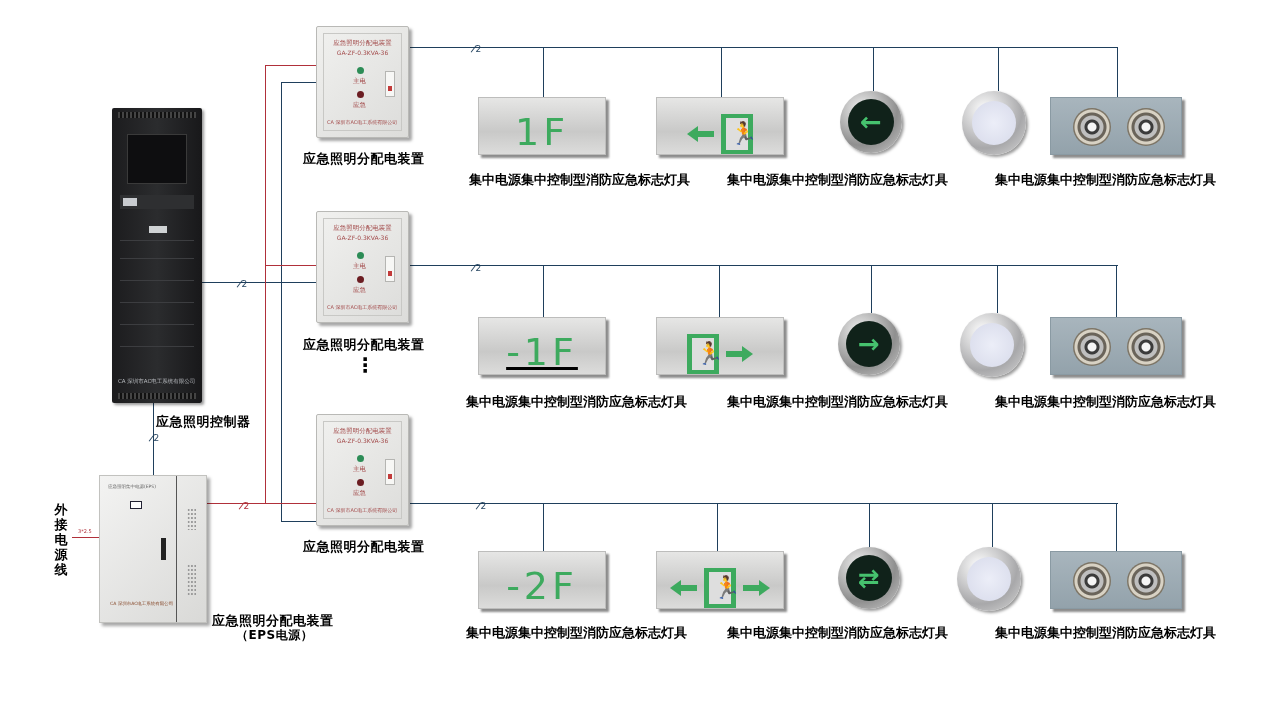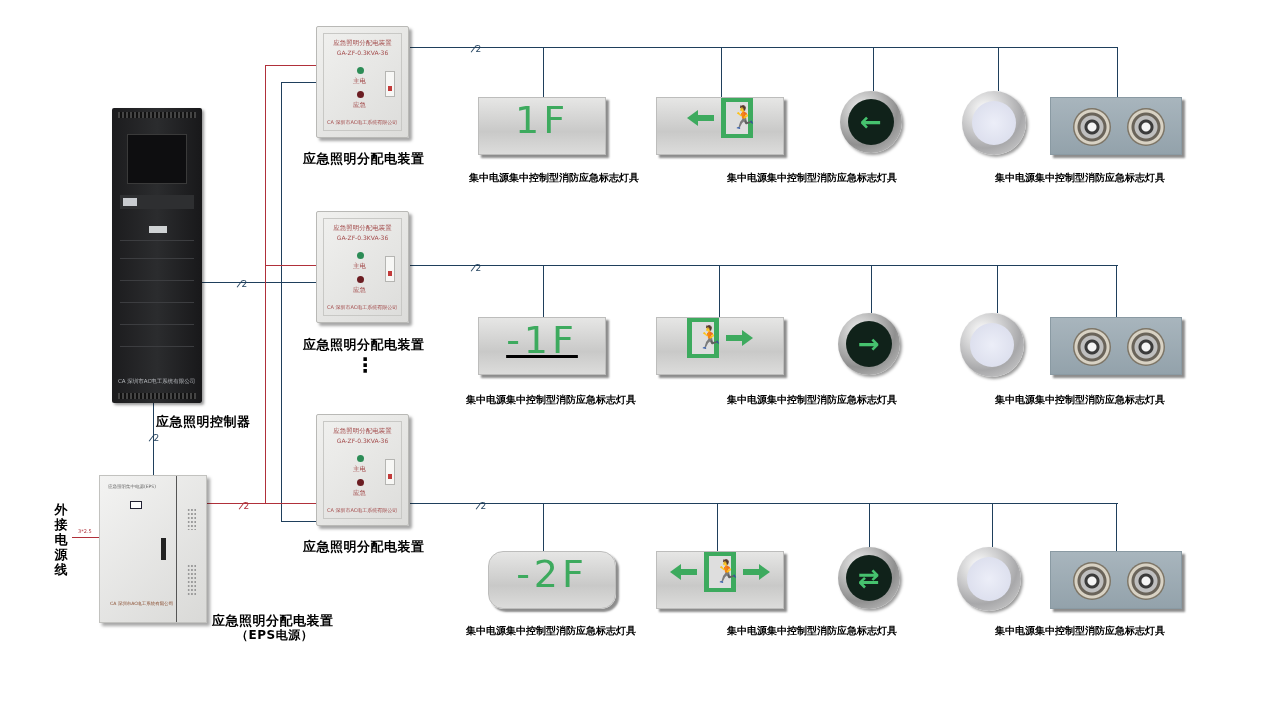--- a/index.html
+++ b/index.html
@@ -4,21 +4,21 @@
   <style>
     * { box-sizing: border-box; margin: 0; padding: 0; }
     html, body { width: 1280px; height: 716px; background: #ffffff; overflow: hidden; }
     body { position: relative; font-family: "DejaVu Sans", sans-serif; color: #000; }
     .abs { position: absolute; }
     .wire-blue { position: absolute; background: #1f3f5c; }
     .wire-red { position: absolute; background: #b0303a; }
     .tick { position: absolute; font-size: 9px; color: #1f3f5c; font-family: "DejaVu Sans", sans-serif; }
     .tick .slash { display:inline-block; transform: rotate(20deg); font-size: 10px; }
     .bold-label { position: absolute; font-weight: bold; font-size: 13px; white-space: nowrap; letter-spacing: 0.5px; }
-    .small-label { position: absolute; font-weight: bold; font-size: 10px; white-space: nowrap; }
+    .small-label { position: absolute; font-weight: bold; font-size: 13px; white-space: nowrap; }
 
     
     .cabinet { position:absolute; left:112px; top:108px; width:90px; height:295px;
       background: linear-gradient(90deg,#1c1c1e,#2b2c2e 50%,#18181a); border-radius:2px;
       box-shadow: 2px 2px 3px rgba(0,0,0,0.4); }
     .cabinet .vent { position:absolute; left:6px; right:6px; height:6px;
       background: repeating-linear-gradient(90deg,#444 0 2px,#111 2px 4px); }
     .cabinet .screen { position:absolute; left:15px; top:26px; width:60px; height:50px; background:#0e0e10; border:1px solid #3a3a3a; }
     .cabinet .panel { position:absolute; left:8px; top:87px; width:74px; height:14px; background:#2e2f31; }
     .cabinet .panel .lcd { position:absolute; left:3px; top:3px; width:14px; height:8px; background:#c9ccd0; }
@@ -45,21 +45,21 @@
       border:1px solid #c2c2bf; box-shadow: 3px 3px 3px rgba(0,0,0,0.35); }
     .eps .divider { position:absolute; left:76px; top:0; width:1px; height:100%; background:#555; }
     .eps .hdr { position:absolute; left:8px; top:8px; font-size:4.5px; color:#666; white-space:nowrap; }
     .eps .lcd { position:absolute; left:30px; top:25px; width:12px; height:8px; background:#fff; border:1px solid #223; }
     .eps .sw { position:absolute; left:61px; top:62px; width:5px; height:22px; background:#222; }
     .eps .brand { position:absolute; left:10px; bottom:16px; font-size:4.5px; color:#8a4e30; white-space:nowrap; }
     .eps .dots { position:absolute; left:87px; width:10px; background: radial-gradient(circle,#999 0.8px,transparent 1px) 0 0/3.3px 4px; }
 
     
     .sign { position:absolute; width:128px; height:58px; background: linear-gradient(180deg,#e6e6e5,#c9c9c8 60%,#dcdcdb);
-      box-shadow: 3px 3px 2px rgba(0,0,0,0.45); border:1px solid #bdbdbc; display:flex; align-items:flex-start; justify-content:center; }
+      box-shadow: 3px 3px 2px rgba(0,0,0,0.45); border:1px solid #bdbdbc; display:flex; align-items:flex-end; justify-content:center; }
     .sign .txt { color:#3daa5e; font-size:38px; font-family:"DejaVu Sans", sans-serif; letter-spacing:4px; }
     .sign .exit { display:flex; align-items:center; gap:6px; }
     .arrow-l, .arrow-r { width:28px; height:14px; position:relative; }
     .arrow-l::before, .arrow-r::before { content:""; position:absolute; top:4px; width:18px; height:6px; background:#3daa5e; }
     .arrow-l::before { left:9px; } .arrow-r::before { left:1px; }
     .arrow-l::after { content:""; position:absolute; left:0; top:-1px; border-top:8px solid transparent; border-bottom:8px solid transparent; border-right:11px solid #3daa5e; }
     .arrow-r::after { content:""; position:absolute; right:0; top:-1px; border-top:8px solid transparent; border-bottom:8px solid transparent; border-left:11px solid #3daa5e; }
     .door { width:32px; height:40px; background:#3daa5e; position:relative; }
     .door .open { position:absolute; left:5px; top:4px; width:22px; height:32px; background:#dedede; }
     .door .runner { position:absolute; left:9px; top:6px; width:14px; height:28px; color:#3daa5e; font-size:22px; line-height:28px; text-align:center; }
@@ -247,21 +247,21 @@
     <div class="face"></div>
   </div>
 <div class="twin" style="left:1050px;top:317px;">
   <div class="spot" style="left:22px;"></div>
   <div class="spot" style="left:76px;"></div>
 </div>
 <div class="small-label" style="left:466px;top:393px;">集中电源集中控制型消防应急标志灯具</div>
 <div class="small-label" style="left:727px;top:393px;">集中电源集中控制型消防应急标志灯具</div>
 <div class="small-label" style="left:995px;top:393px;">集中电源集中控制型消防应急标志灯具</div>
 
-<div class="sign" style="left:488px;top:551px;border-radius:15px;">
+<div class="sign" style="left:478px;top:551px;">
   <span class="txt">-2F</span>
 </div>
 <div class="sign" style="left:656px;top:551px;">
   <div class="exit">
     <span class="arrow-l"></span>
     <span class="door">
         <span class="open"></span>
         <span class="runner">🏃</span>
       </span>
     <span class="arrow-r"></span>

